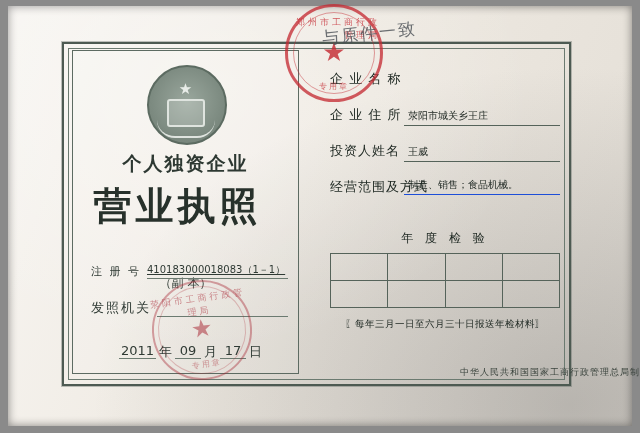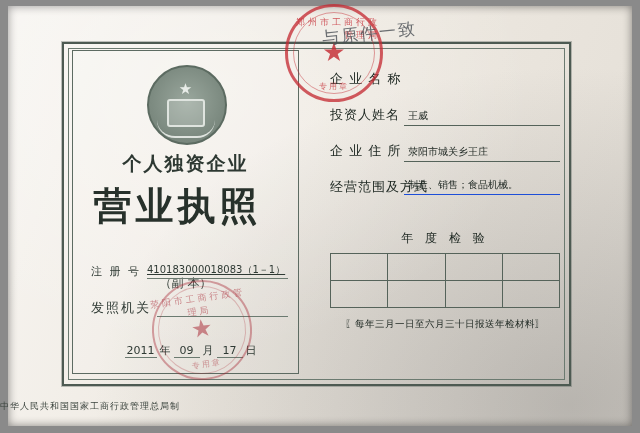--- a/index.html
+++ b/index.html
@@ -171,25 +171,25 @@
     flex: 1;
     border-bottom: 1px solid #6b7a70;
     height: 16px;
   }
 
   .date-row {
     position: absolute;
     left: 25px;
     right: 14px;
     top: 292px;
-    font-size: 11px;
+    font-size: 13px;
     color: #2f3a34;
     display: flex;
     justify-content: center;
-    align-items: flex-end;
+    align-items: flex-start;
     gap: 2px;
   }
   .date-row .num {
     border-bottom: 1px solid #6b7a70;
     min-width: 22px;
     text-align: center;
     padding: 0 2px;
   }
   .date-row .unit { padding: 0 1px; }
 
@@ -356,22 +356,22 @@
     transform: rotate(-6deg);
     letter-spacing: 2px;
     font-family: "DejaVu Serif", "Liberation Serif", serif;
     opacity: 0.8;
   }
 
   
   .bottom-auth {
     position: absolute;
     left: 0; right: 0;
-    top: 400px;
-    text-align: left;
+    top: 366px;
+    text-align: right;
     font-size: 9px;
     color: #3a433d;
     letter-spacing: 1px;
     font-family: Liberation Serif, serif;
   }
 </style>
 </head>
 <body>
 
 <div id="page">
@@ -420,26 +420,26 @@
     <div class="seal-text">荥阳市工商行政管理局</div>
     <div class="seal-star">★</div>
     <div class="seal-text-bottom">专用章</div>
   </div>
 
   <div class="right-panel">
     <div class="field">
       <span class="f-label">企 业 名 称</span>
     </div>
     <div class="field">
+      <span class="f-label">企 业 住 所</span>
+      <span class="f-value">荥阳市城关乡王庄</span>
+    </div>
+    <div class="field">
       <span class="f-label">投资人姓名</span>
       <span class="f-value">王威</span>
-    </div>
-    <div class="field">
-      <span class="f-label">企 业 住 所</span>
-      <span class="f-value">荥阳市城关乡王庄</span>
     </div>
     <div class="field multiline">
       <span class="f-label">经营范围及方式</span>
       <span class="f-value">制造、销售；食品机械。</span>
     </div>
 
     <div class="inspect-title">年 度 检 验</div>
     <table class="inspect-table">
       <tbody>
           <tr>

